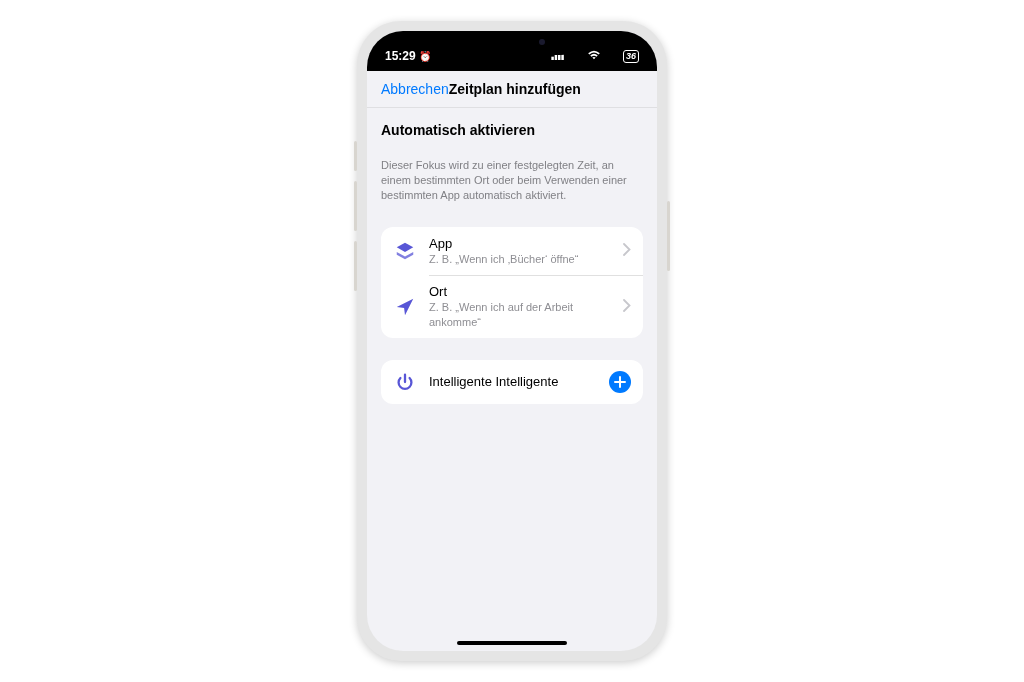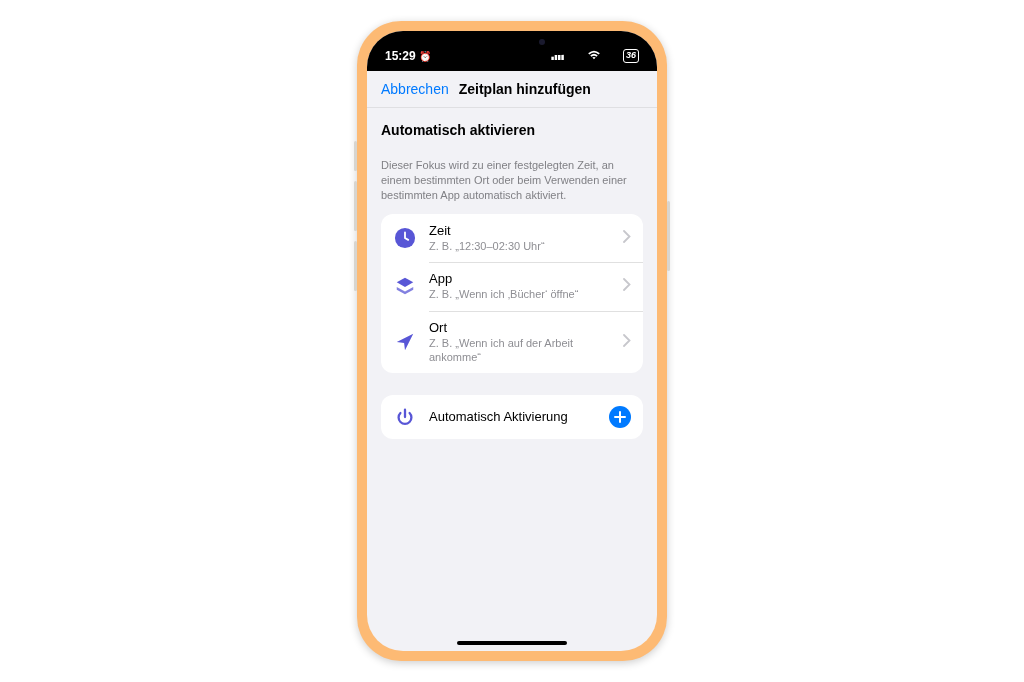--- a/index.html
+++ b/index.html
@@ -8,21 +8,21 @@
     height: 682px;
     background: #ffffff;
     font-family: -apple-system, "Helvetica Neue", Arial, sans-serif;
     display: flex;
     justify-content: center;
     align-items: center;
   }
   .phone {
     width: 310px;
     height: 640px;
-    background: #fdba74;
+    background: #e5e5e5;
     border-radius: 44px;
     padding: 10px;
     position: relative;
     box-shadow: 0 2px 8px rgba(0,0,0,.2);
   }
   .screen {
     width: 100%;
     height: 100%;
     background: #f2f2f6;
     border-radius: 36px;
@@ -56,29 +56,28 @@
     height: 40px;
     background: #000;
     color: #fff;
     display: flex;
     justify-content: space-between;
     align-items: center;
     padding: 10px 18px 0 18px;
     font-size: 12px;
     font-weight: 600;
   }
-  .status-right { display:flex; gap:22px;font-style:italic; }
+  .status-right { display:flex; align-items:center; gap:22px;font-style:italic; }
   .battery-box { border:1px solid #fff; border-radius:3px; padding:0 2px; font-size:9px; line-height:11px;}
   .header {
     background: #f2f2f6;
     border-bottom: 0.5px solid rgba(0,0,0,0.08);
     display: flex;
     align-items: center;
     padding: 10px 14px;
-    gap: 10px;
   }
   .cancel-btn {
     color: #007aff;
     font-size: 14px;
     background: none;
     border: none;
     cursor: pointer;
   }
   .header-title {
     font-size: 14px;
@@ -93,21 +92,21 @@
   .section-heading {
     font-size: 14px;
     font-weight: 600;
     color: #000;
     margin-bottom: 20px;
   }
   .section-sub {
     font-size: 11px;
     color: #808085;
     line-height: 1.35;
-    margin-bottom: 11px;
+    margin-bottom: 24px;
   }
   .card {
     background:#fff;
     border-radius: 12px;
     overflow:hidden;
   }
   .row {
     display:flex;
     align-items:center;
     padding: 9px 12px;
@@ -206,37 +205,20 @@
       <button class="cancel-btn">Abbrechen</button>
       <div class="header-title">Zeitplan hinzufügen</div>
     </div>
 
     <div class="content">
       <div class="section-heading">Automatisch aktivieren</div>
       <div class="section-sub">Dieser Fokus wird zu einer festgelegten Zeit, an einem bestimmten Ort oder beim Verwenden einer bestimmten App automatisch aktiviert.</div>
 
       <div class="card">
 
-        <div class="row">
-          <div class="row-icon">
-            <svg width="22" height="22" viewBox="0 0 24 24">
-                <circle cx="12" cy="12" r="11" fill="#5856d6"></circle>
-                <path d="M12 6 V12 L15.5 14" stroke="#fff" stroke-width="2" stroke-linecap="round" fill="none"></path>
-              </svg>
-          </div>
-          <div class="row-body">
-            <div class="row-title">Zeit</div>
-            <div class="row-sub">Z. B. „12:30–02:30 Uhr“</div>
-          </div>
-          <span class="chevron">
-            <svg width="8" height="13" viewBox="0 0 8 13">
-                <path d="M1 1 L6.5 6.5 L1 12" stroke="currentColor" stroke-width="1.8" fill="none" stroke-linecap="round"></path>
-              </svg>
-          </span>
-        </div>
 
         <div class="row">
           <div class="row-icon">
             <svg width="22" height="22" viewBox="0 0 24 24">
                 <path d="M12 3 L21 8 L12 13 L3 8 Z" fill="#5856d6"></path>
                 <path d="M3 13 L12 18 L21 13 L21 16 L12 21 L3 16 Z" fill="#5856d6" opacity="0.75"></path>
               </svg>
           </div>
           <div class="row-body">
             <div class="row-title">App</div>
@@ -272,21 +254,21 @@
 
       <div class="card">
         <div class="row">
           <div class="row-icon power" style="align-self:flex-start;margin-top:2px;">
             <svg width="22" height="22" viewBox="0 0 24 24">
                 <path d="M12 3 V11" stroke="#5856d6" stroke-width="2.5" stroke-linecap="round"></path>
                 <path d="M7 6.5 A7 7 0 1 0 17 6.5" stroke="#5856d6" stroke-width="2.5" fill="none" stroke-linecap="round"></path>
               </svg>
           </div>
           <div class="row-body">
-            <div class="row-title">Automatisch Aktivierung</div>
+            <div class="row-title">Intelligente Intelligente</div>
           </div>
           <div class="add-badge" style="align-self:center;">
             <svg width="12" height="12" viewBox="0 0 12 12">
                 <path d="M6 1 V11 M1 6 H11" stroke="#fff" stroke-width="2" stroke-linecap="round"></path>
               </svg>
           </div>
         </div>
       </div>
 
     </div>

